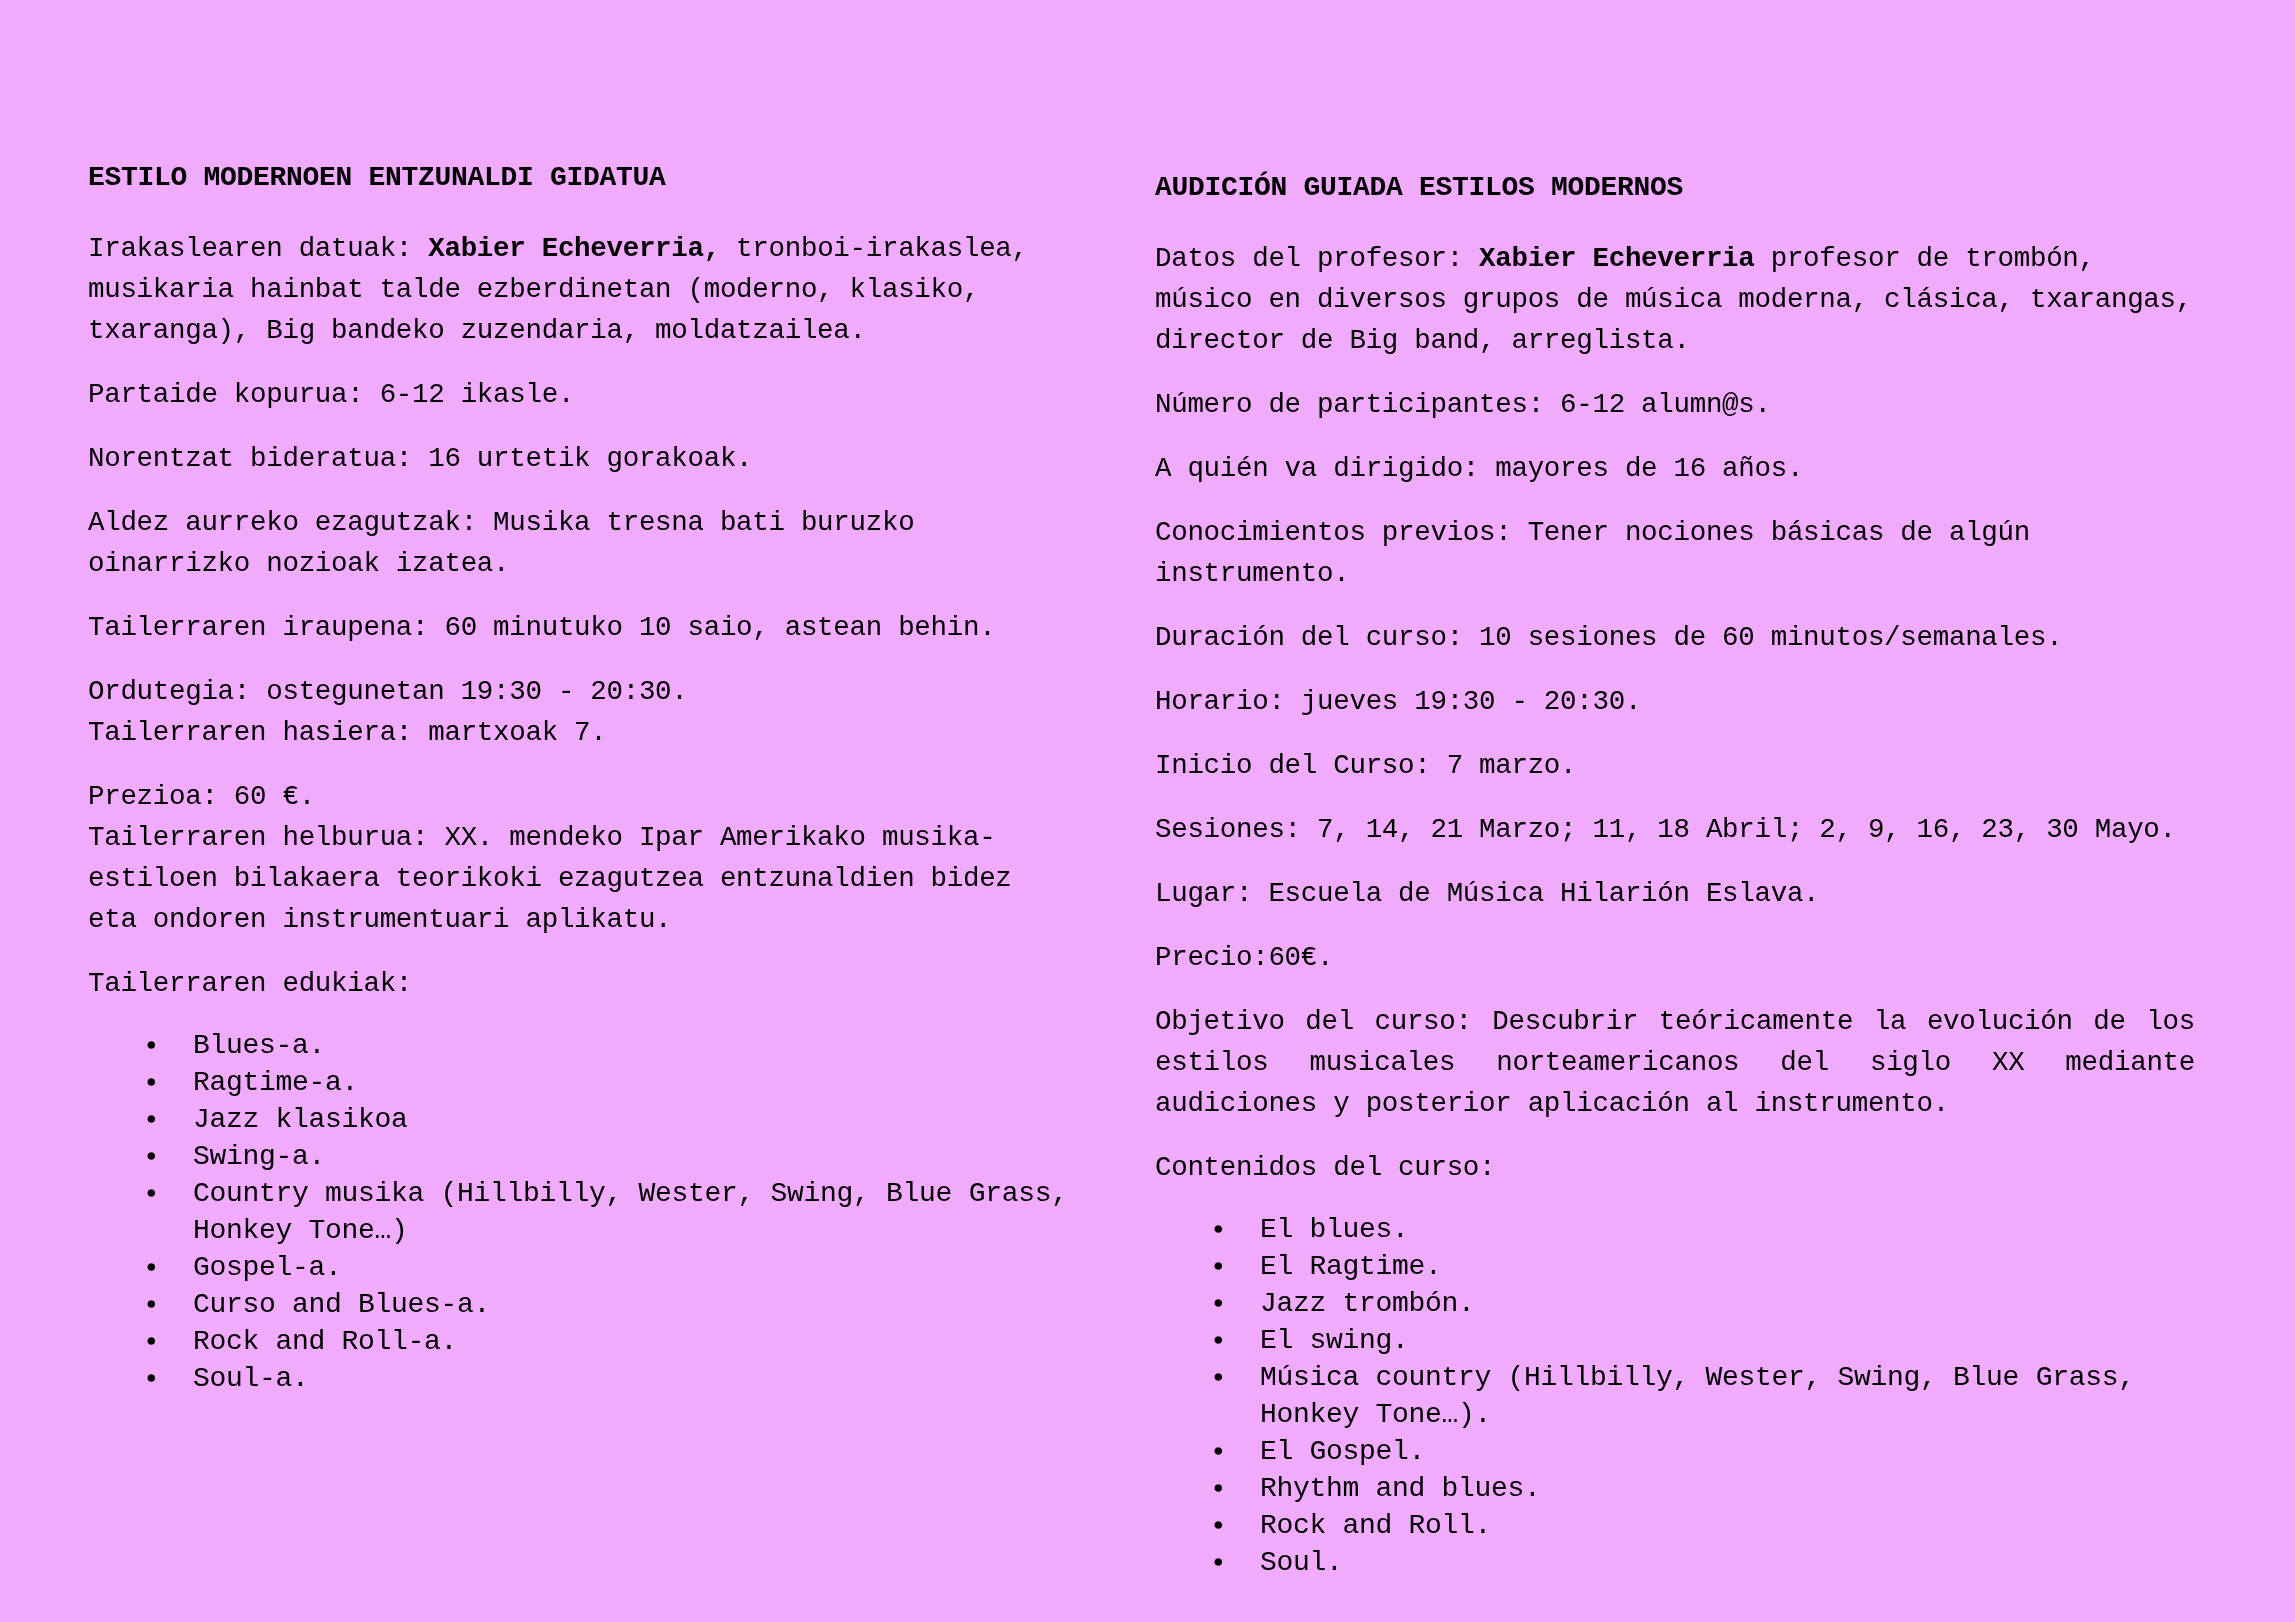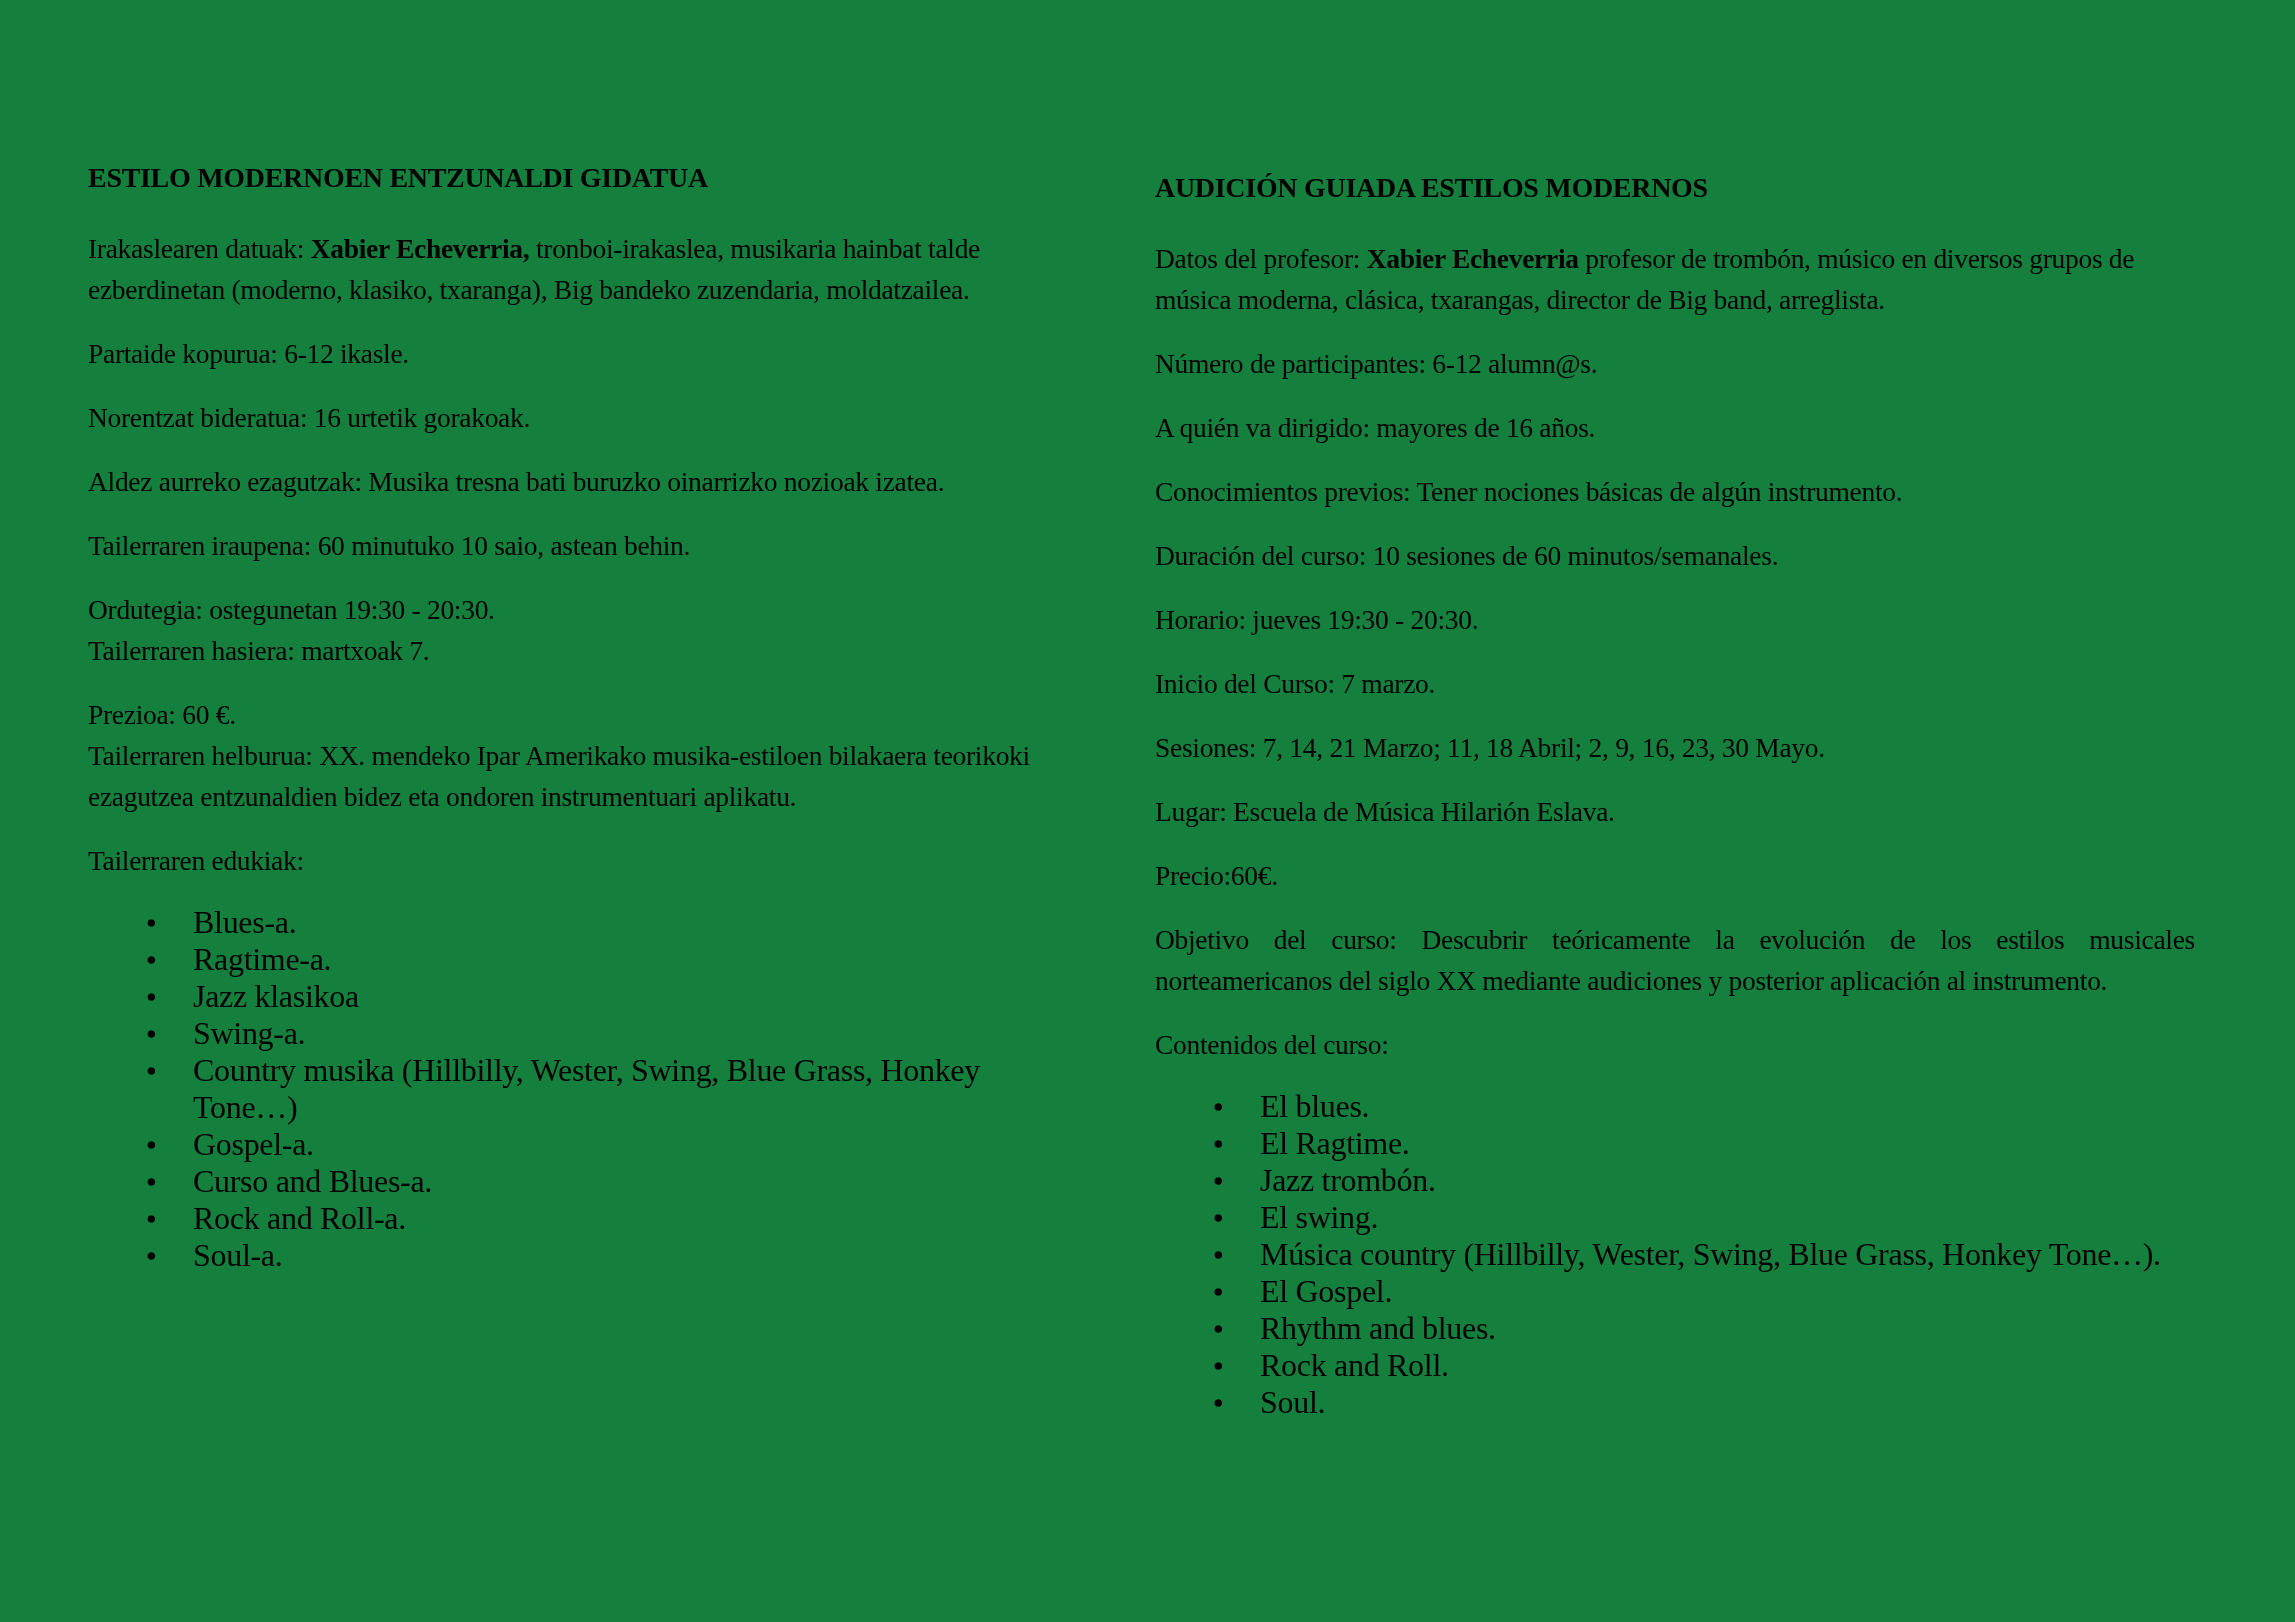--- a/index.html
+++ b/index.html
@@ -4,23 +4,23 @@
 <style>
   html, body {
     margin: 0;
     padding: 0;
     background: #ffffff;
   }
   .page {
     position: relative;
     width: 2295px;
     height: 1622px;
-    background: #15803d;
+    background: #f0abfc;
     overflow: hidden;
-    font-family: Liberation Serif, serif;
+    font-family: Liberation Mono, monospace;
     color: #000000;
   }
   .col {
     position: absolute;
     letter-spacing: -0.3px;
   }
   .col-left  { left: 88px;  top: 157px; width: 981px; }
   .col-right { left: 1155px; top: 167px; width: 1040px; }
 
   .doc-heading {
@@ -38,21 +38,21 @@
   .b { font-weight: 700; }
   .justified { text-align: justify; }
 
   ul.contents {
     list-style: none;
     margin: 7.9px 0 0 0;
     padding: 0;
   }
   ul.contents li {
     position: relative;
-    font-size: 32px;
+    font-size: 28px;
     line-height: 37px;
     padding-left: 105px;
   }
   ul.contents li::before {
     content: "\25CF";
     position: absolute;
     left: 58px;
     top: 0;
     font-size: 17.7px;
     line-height: 37px;

